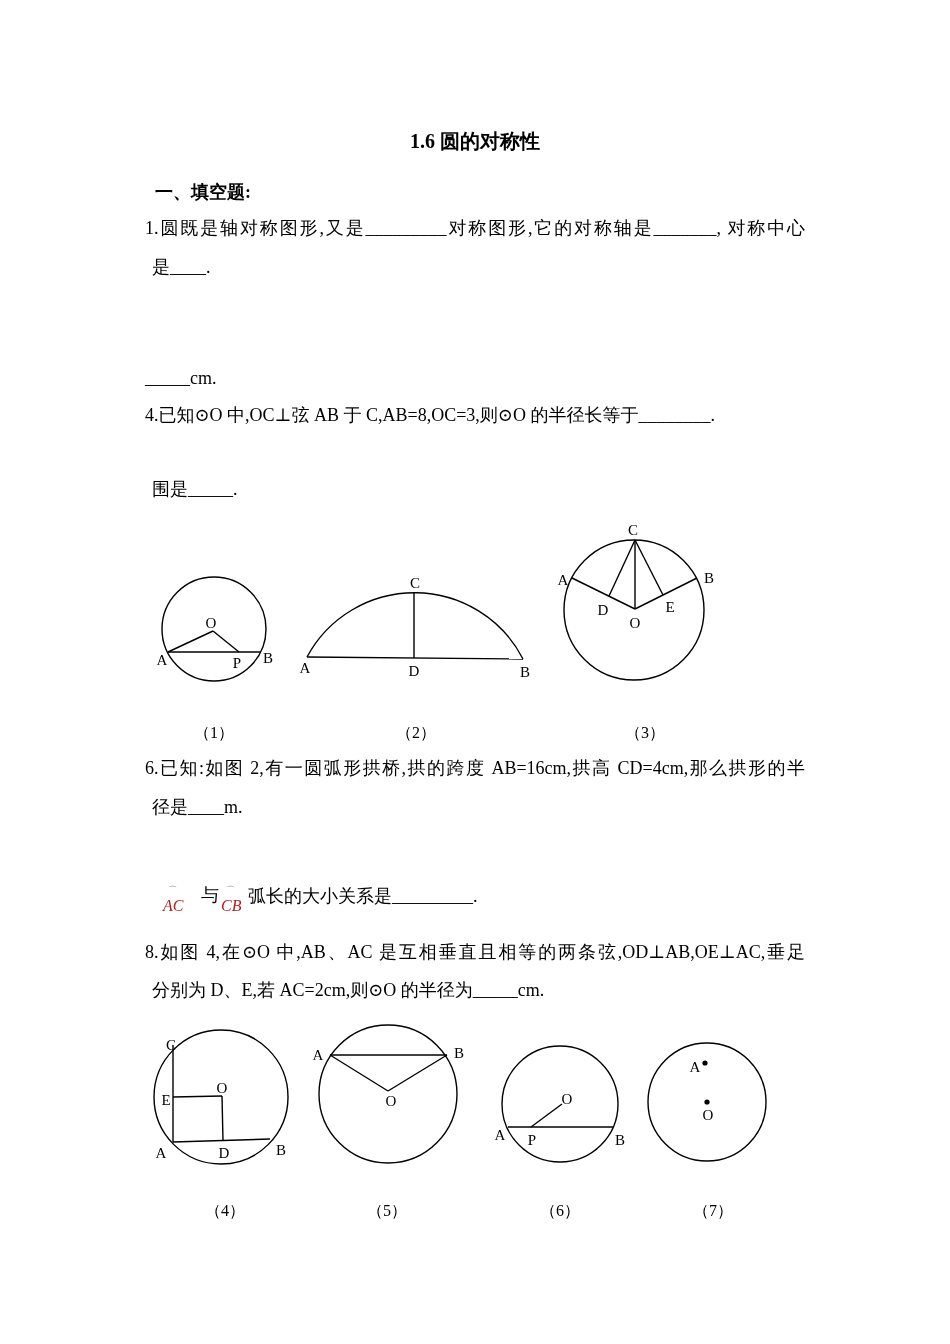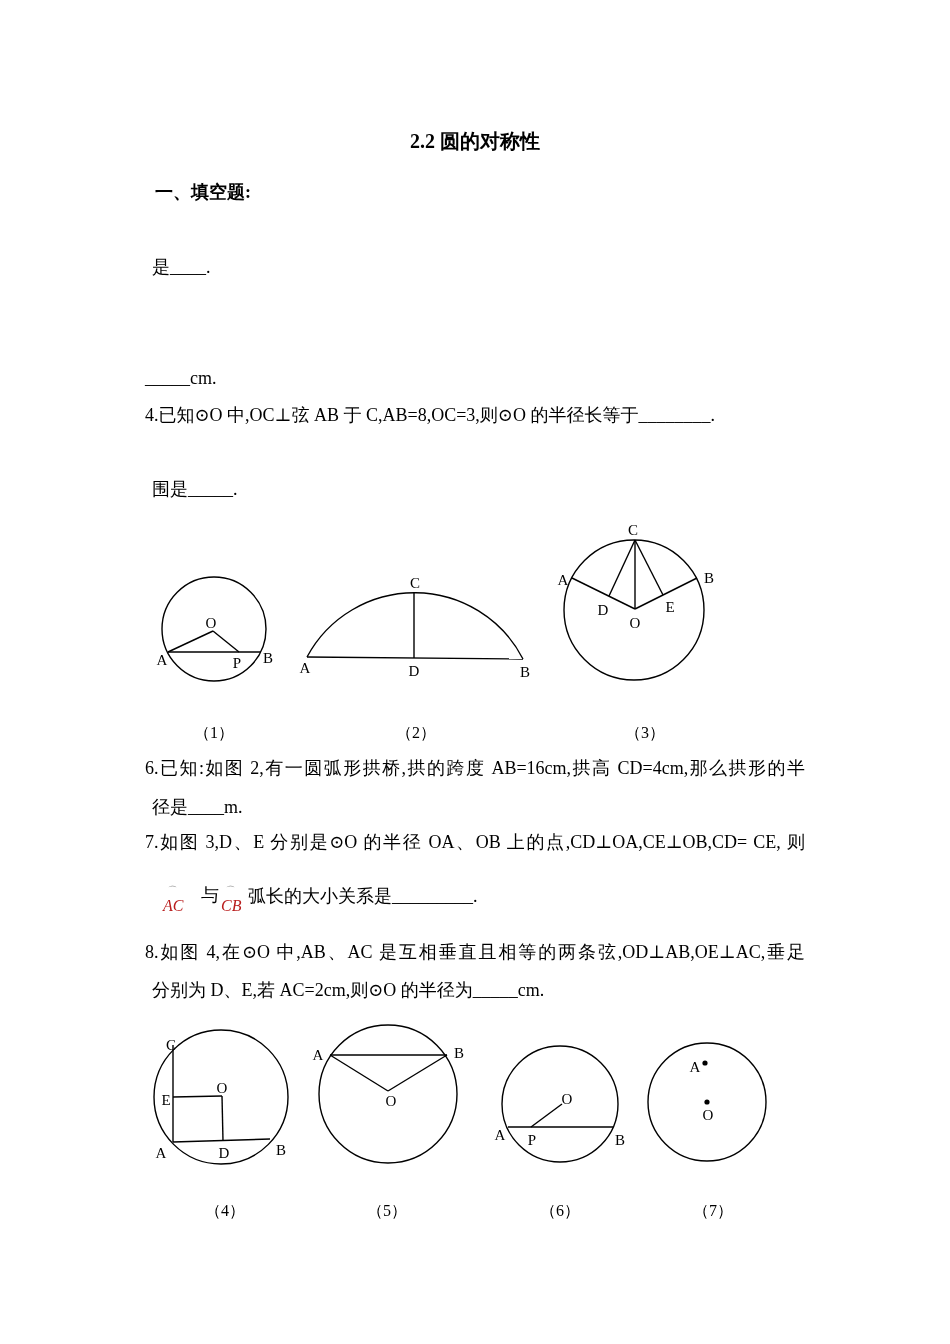--- a/index.html
+++ b/index.html
@@ -46,36 +46,36 @@
   svg#figs .cap {
     font-family: "Liberation Serif", "DejaVu Serif", serif;
     font-size: 16px; fill: #000; text-anchor: middle;
   }
 </style>
 </head>
 <body>
 
 <div id="page">
 
-  <div class="title">2.2 圆的对称性</div>
+  <div class="title">1.6 圆的对称性</div>
   <div class="section">一、填空题:</div>
 
+  <div class="line full" style="top:216px">1.圆既是轴对称图形,又是_________对称图形,它的对称轴是_______, 对称中心</div>
   <div class="line l1" style="top:255px">是____.</div>
 
 
   <div class="line l0" style="top:366px">_____cm.</div>
 
   <div class="line l0" style="top:403px">4.已知⊙O 中,OC⊥弦 AB 于 C,AB=8,OC=3,则⊙O 的半径长等于________.</div>
 
   <div class="line l1" style="top:477px">围是_____.</div>
 
   <div class="line full" style="top:756px">6.已知:如图 2,有一圆弧形拱桥,拱的跨度 AB=16cm,拱高 CD=4cm,那么拱形的半</div>
   <div class="line l1" style="top:795px">径是____m.</div>
 
-  <div class="line full" style="top:830px">7.如图 3,D、E 分别是⊙O 的半径 OA、OB 上的点,CD⊥OA,CE⊥OB,CD= CE, 则</div>
   <div>
     <span class="arc-mark" style="left:168px; top:886px">⌒</span>
     <span class="arc-var" style="left:163px; top:897px">AC</span>
     <span class="line" style="left:201px; top:883px">与</span>
     <span class="arc-mark" style="left:226px; top:886px">⌒</span>
     <span class="arc-var" style="left:221px; top:897px">CB</span>
     <span class="line" style="left:248px; top:884px">弧长的大小关系是_________.</span>
   </div>
 
   <div class="line full" style="top:940px">8.如图 4,在⊙O 中,AB、AC 是互相垂直且相等的两条弦,OD⊥AB,OE⊥AC,垂足</div>

